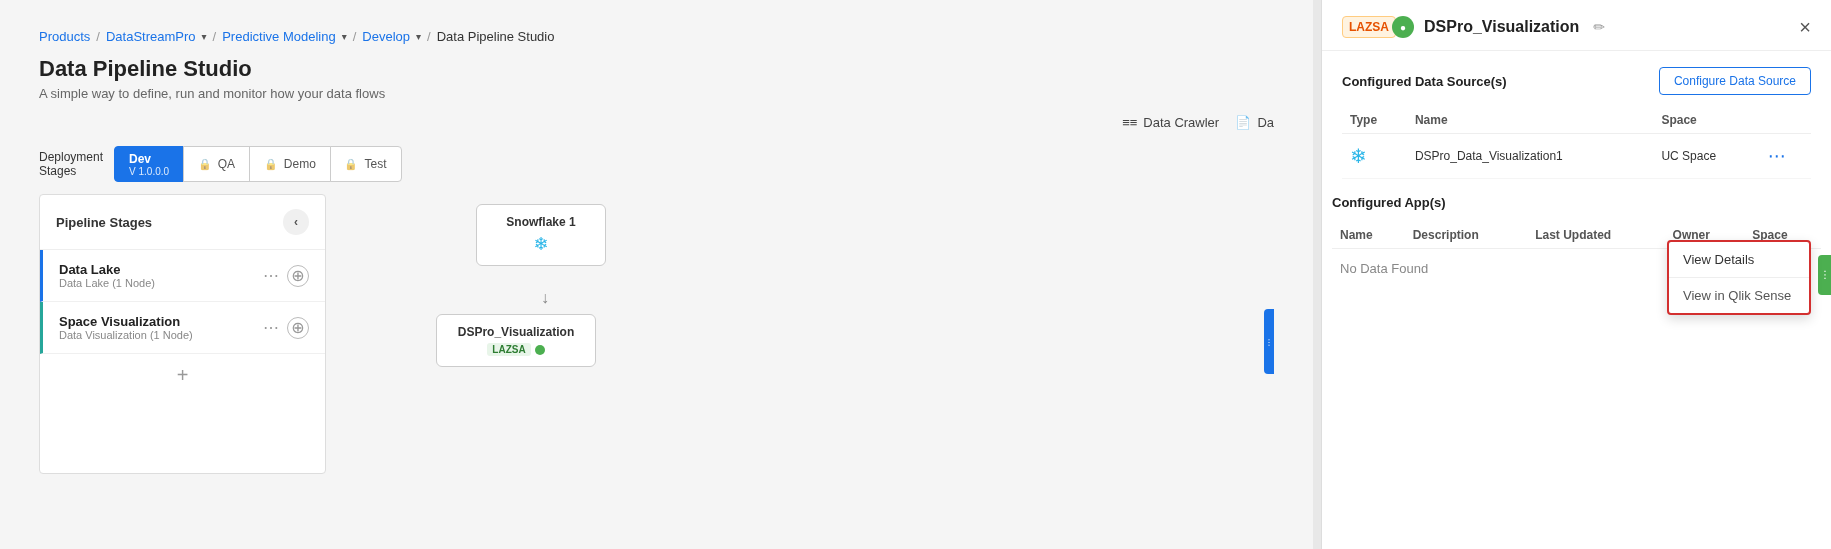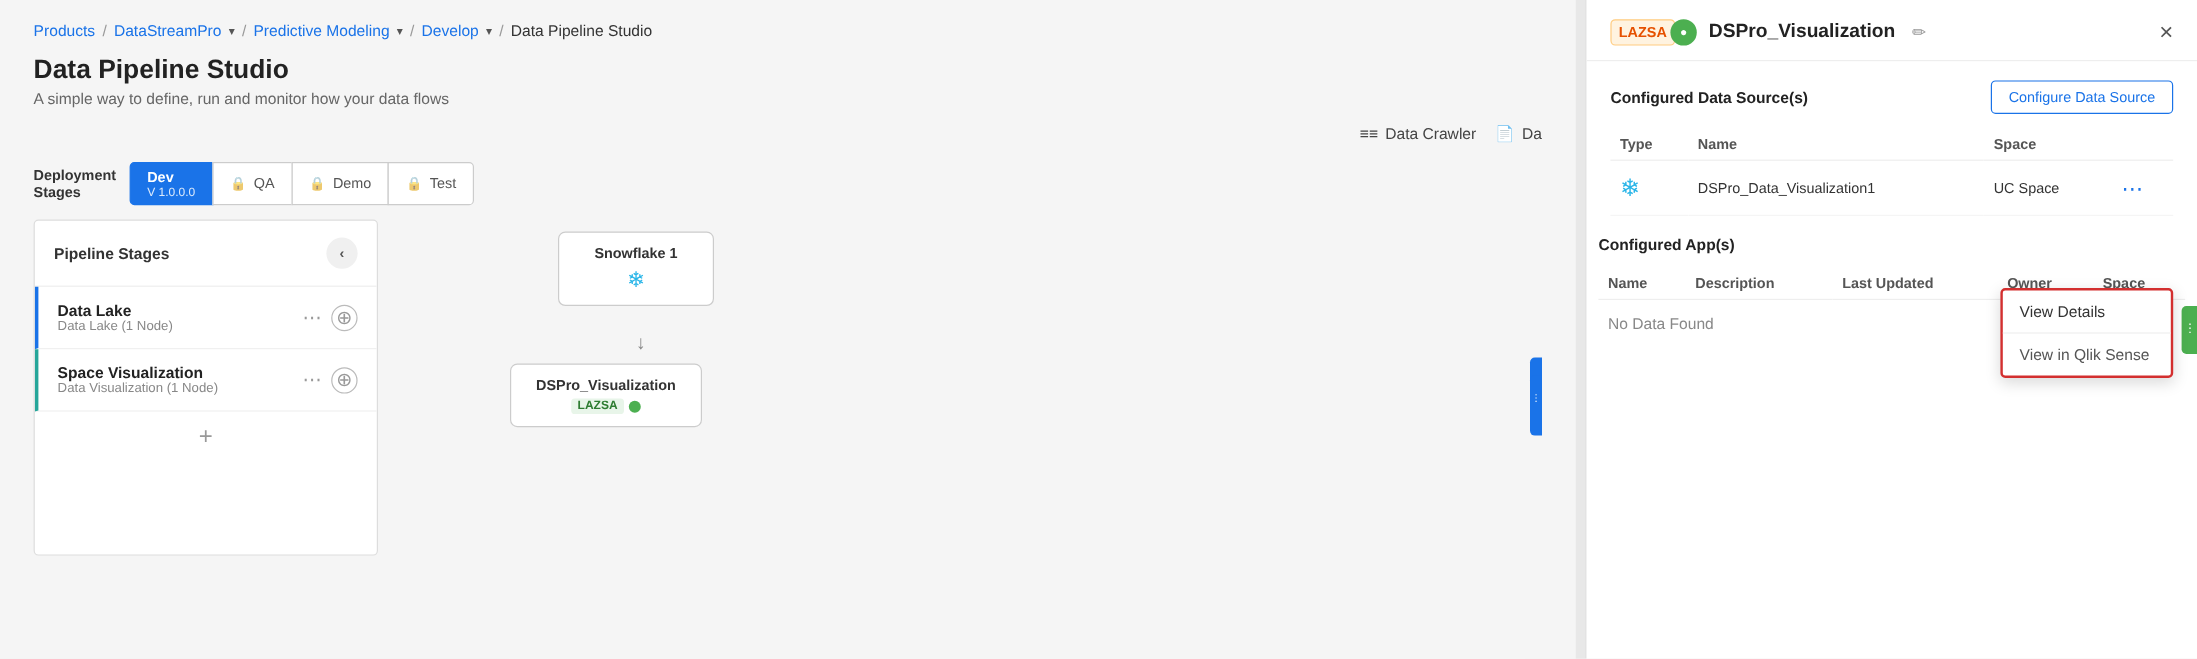--- a/index.html
+++ b/index.html
@@ -2,21 +2,21 @@
 <html><head>
   <meta charset="utf-8">
   <style>
     * { box-sizing: border-box; margin: 0; padding: 0; }
     body { font-family: -apple-system, BlinkMacSystemFont, 'Segoe UI', sans-serif; font-size: 13px; background: #f0f0f0; display: flex; width: 1831px; height: 549px; overflow: hidden; }
 
     
     .left-panel {
       flex: 1;
       background: #f5f5f5;
-      padding: 4px;
+      padding: 15px;
       position: relative;
       overflow: hidden;
     }
 
     
     .breadcrumb {
       display: flex;
       align-items: center;
       gap: 6px;
       padding: 14px 24px 8px;
@@ -68,21 +68,21 @@
     .deployment-stages {
       display: flex;
       align-items: center;
       gap: 0;
       padding: 12px 24px;
     }
     .stage-label {
       display: flex;
       flex-direction: column;
       font-size: 12px;
-      font-weight: 700;
+      font-weight: 400;
       color: #333;
       margin-right: 12px;
     }
     .stage-item {
       display: flex;
       align-items: center;
       height: 36px;
       padding: 0 14px;
       font-size: 12px;
       color: #555;

